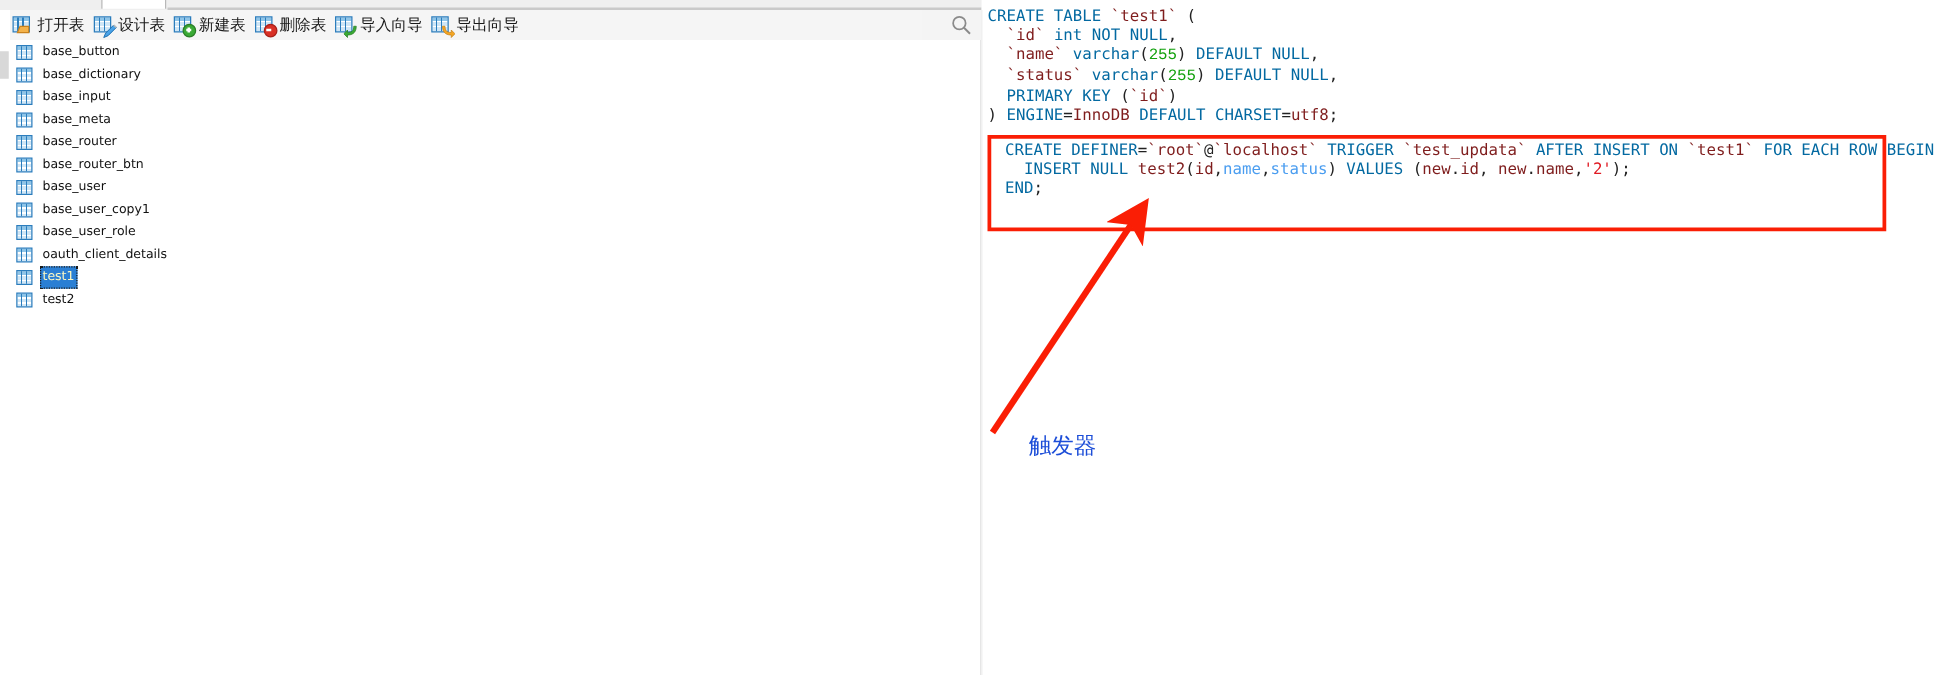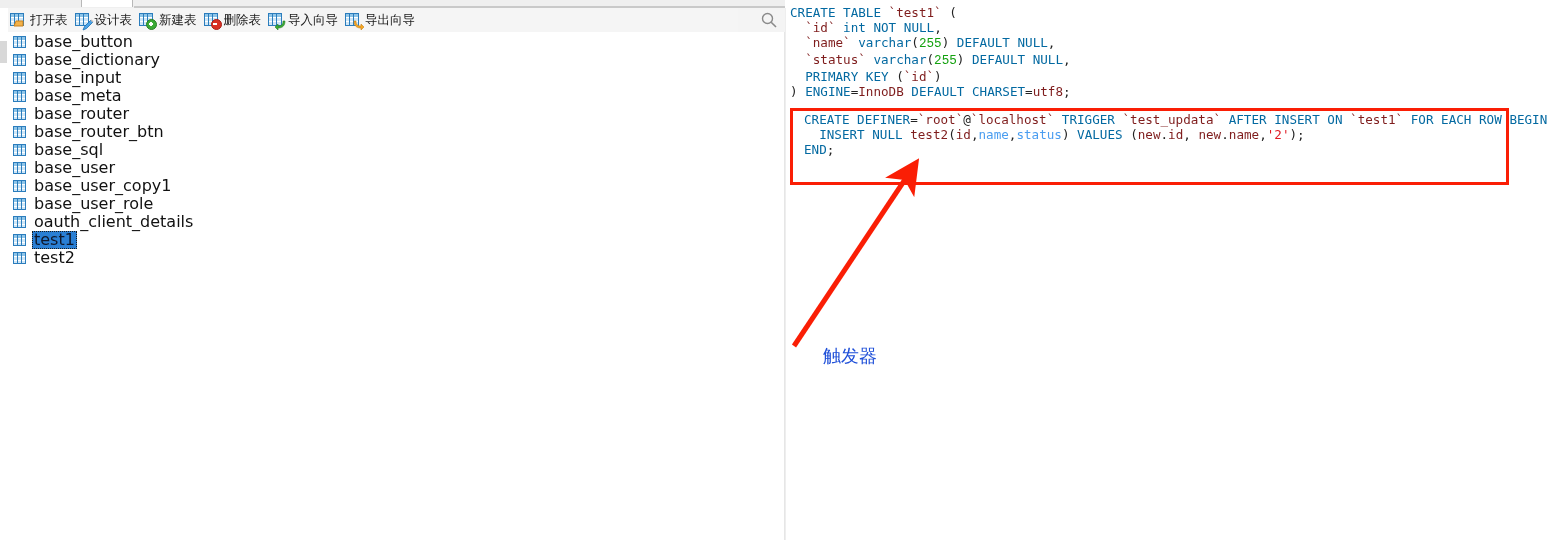--- a/index.html
+++ b/index.html
@@ -201,30 +201,30 @@
     cursor: default;
     position: relative;
   }
   .li-ico {
     width: 15px; height: 15px;
     position: relative;
     flex: 0 0 15px;
     margin-right: 4px;
   }
   .li-label {
-    font-size: 16px;
+    font-size: 10px;
     color: #111111;
     font-family: "DejaVu Sans", "Liberation Sans", sans-serif;
     line-height: 18px;
     padding: 0 2px;
     white-space: nowrap;
   }
   .list-item.selected .li-label {
     background: #2a7fd4;
-    color: #0f172a;
+    color: #fef9c3;
     outline: 1px dotted #1a1a1a;
     outline-offset: -1px;
     text-align: center;
   }
   .list-item.selected .grid-ico {
     border-color: #2b7dbd;
   }
 
   
   #right-panel {
@@ -410,26 +410,20 @@
           <span class="li-ico">
             <span class="grid-ico small"></span>
           </span>
           <span class="li-label">base_router</span>
         </div>
         <div class="list-item">
           <span class="li-ico">
             <span class="grid-ico small"></span>
           </span>
           <span class="li-label">base_router_btn</span>
-        </div>
-        <div class="list-item">
-          <span class="li-ico">
-            <span class="grid-ico small"></span>
-          </span>
-          <span class="li-label">base_sql</span>
         </div>
         <div class="list-item">
           <span class="li-ico">
             <span class="grid-ico small"></span>
           </span>
           <span class="li-label">base_user</span>
         </div>
         <div class="list-item">
           <span class="li-ico">
             <span class="grid-ico small"></span>

